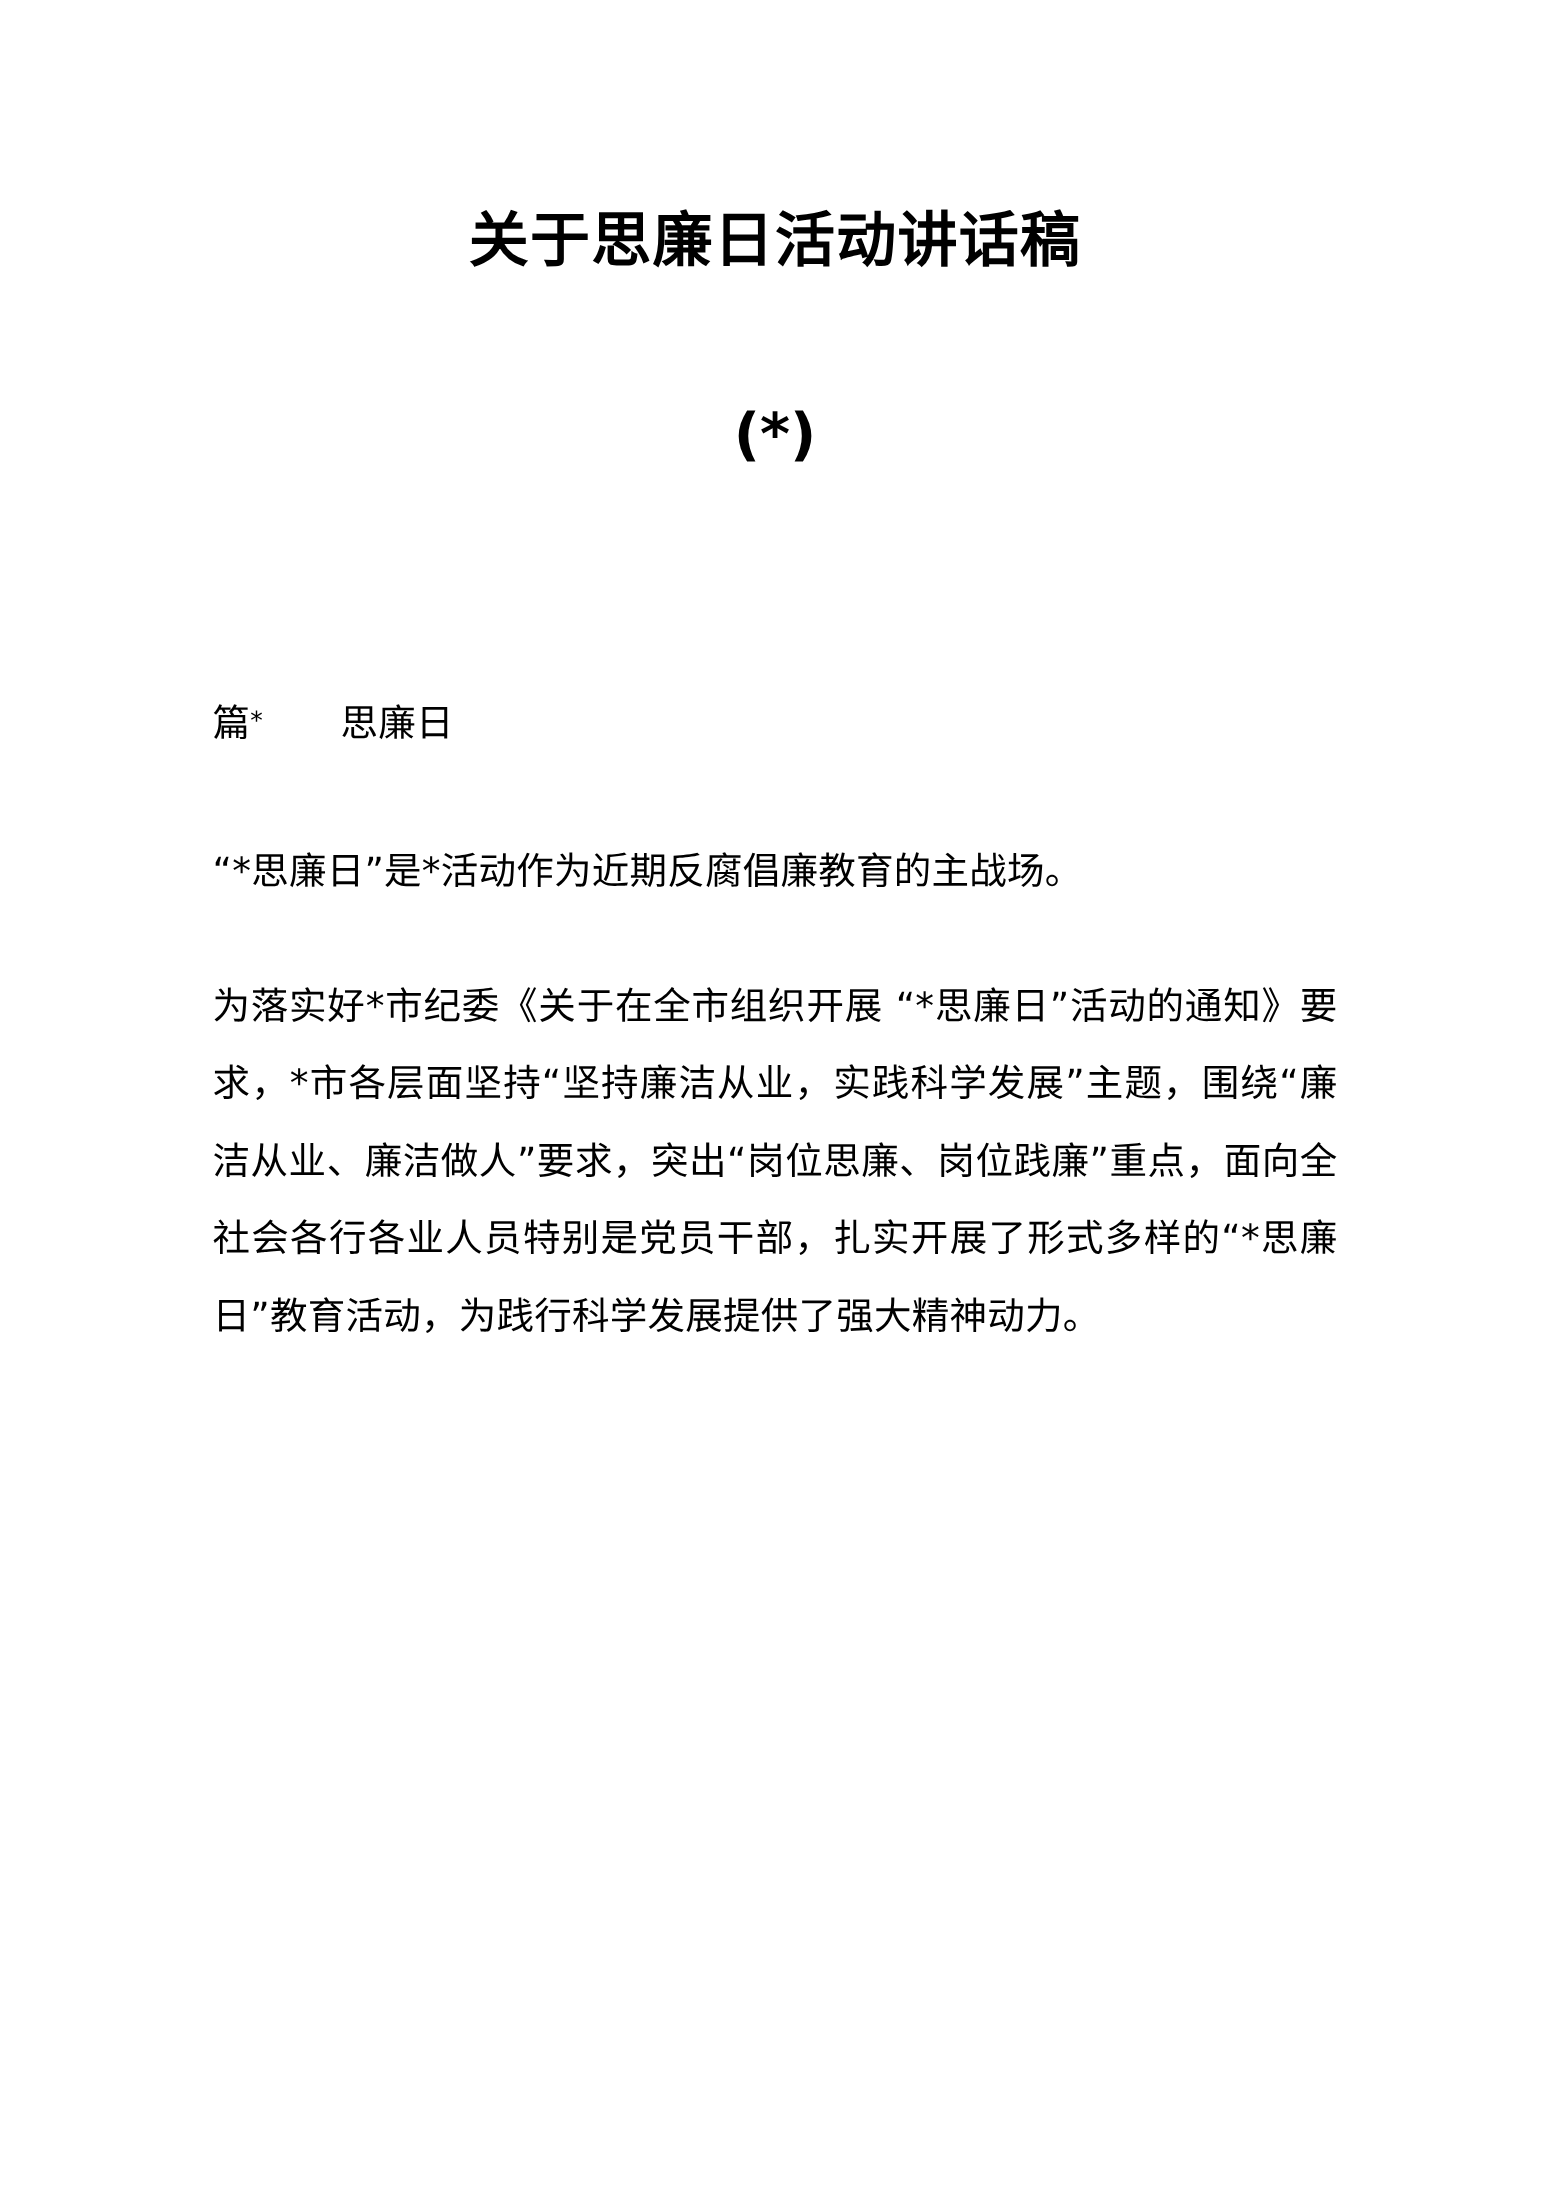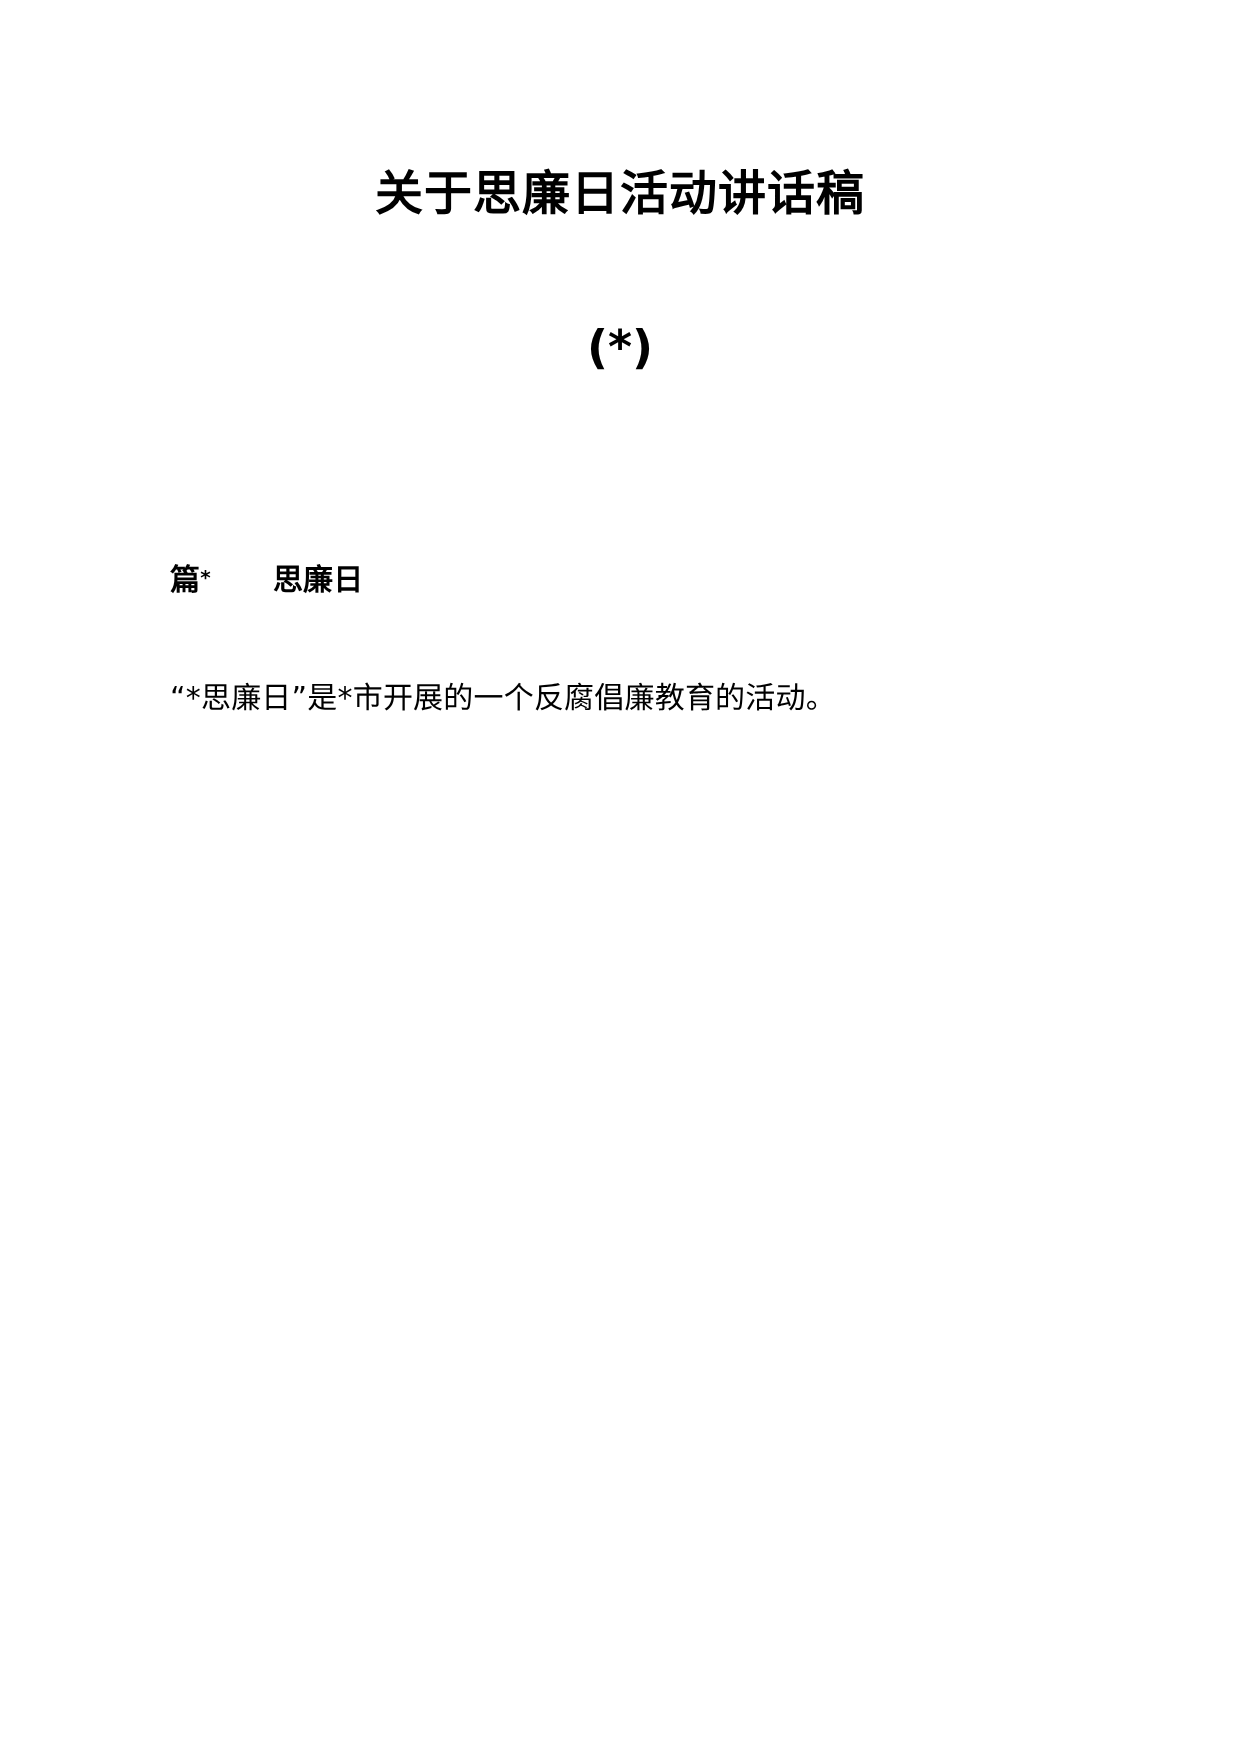--- a/index.html
+++ b/index.html
@@ -49,21 +49,20 @@
     font-size: 30px;
     line-height: 62px;
     text-align: justify;
     text-justify: inter-ideograph;
     letter-spacing: 0.2px;
     font-family: "DejaVu Sans", "Liberation Sans", sans-serif;
     font-weight: 400;
   }
   .para.p-heading {
     margin-bottom: 56px;
-    font-weight: bold;
   }
   .para.p-indent {
     text-indent: 62px;
   }
   .para.p-last {
     margin-bottom: 0;
   }
   .sup-star {
     font-size: 20px;
     vertical-align: 6px;
@@ -82,18 +81,19 @@
   <h1 class="doc-title">关于思廉日活动讲话稿</h1>
 
   <div class="doc-subtitle">(*)</div>
 
   <div class="body-block">
 
     <p class="para p-heading">
       <span>篇</span><span class="sup-star">*</span><span class="gap"></span><span>思廉日</span>
     </p>
 
-    <p class="para">“*思廉日”是*市开展的一个反腐倡廉教育的活动。</p>
+    <p class="para">“*思廉日”是*活动作为近期反腐倡廉教育的主战场。</p>
 
+    <p class="para">为落实好*市纪委《关于在全市组织开展 “*思廉日”活动的通知》要求，*市各层面坚持“坚持廉洁从业，实践科学发展”主题，围绕“廉洁从业、廉洁做人”要求，突出“岗位思廉、岗位践廉”重点，面向全社会各行各业人员特别是党员干部，扎实开展了形式多样的“*思廉日”教育活动，为践行科学发展提供了强大精神动力。</p>
 
 
   </div>
 </div>
 
 </body></html>

